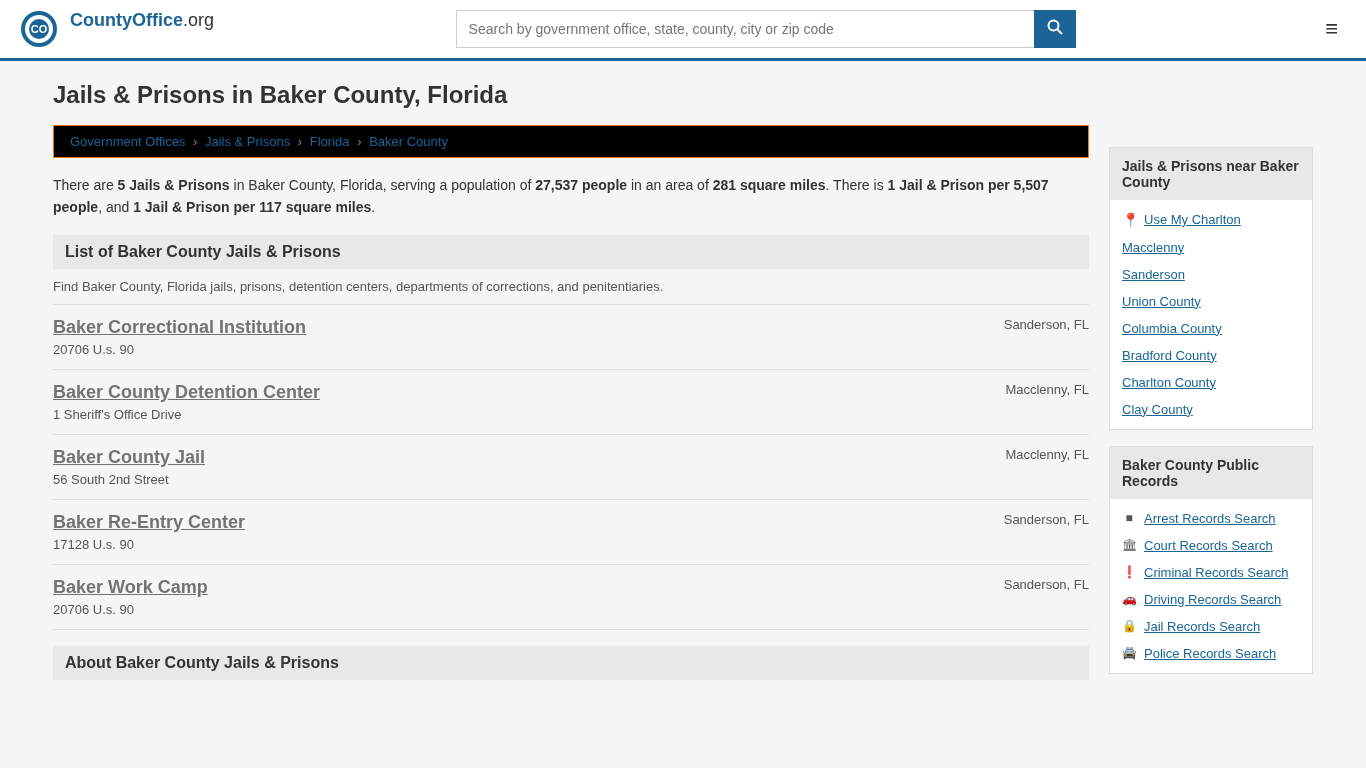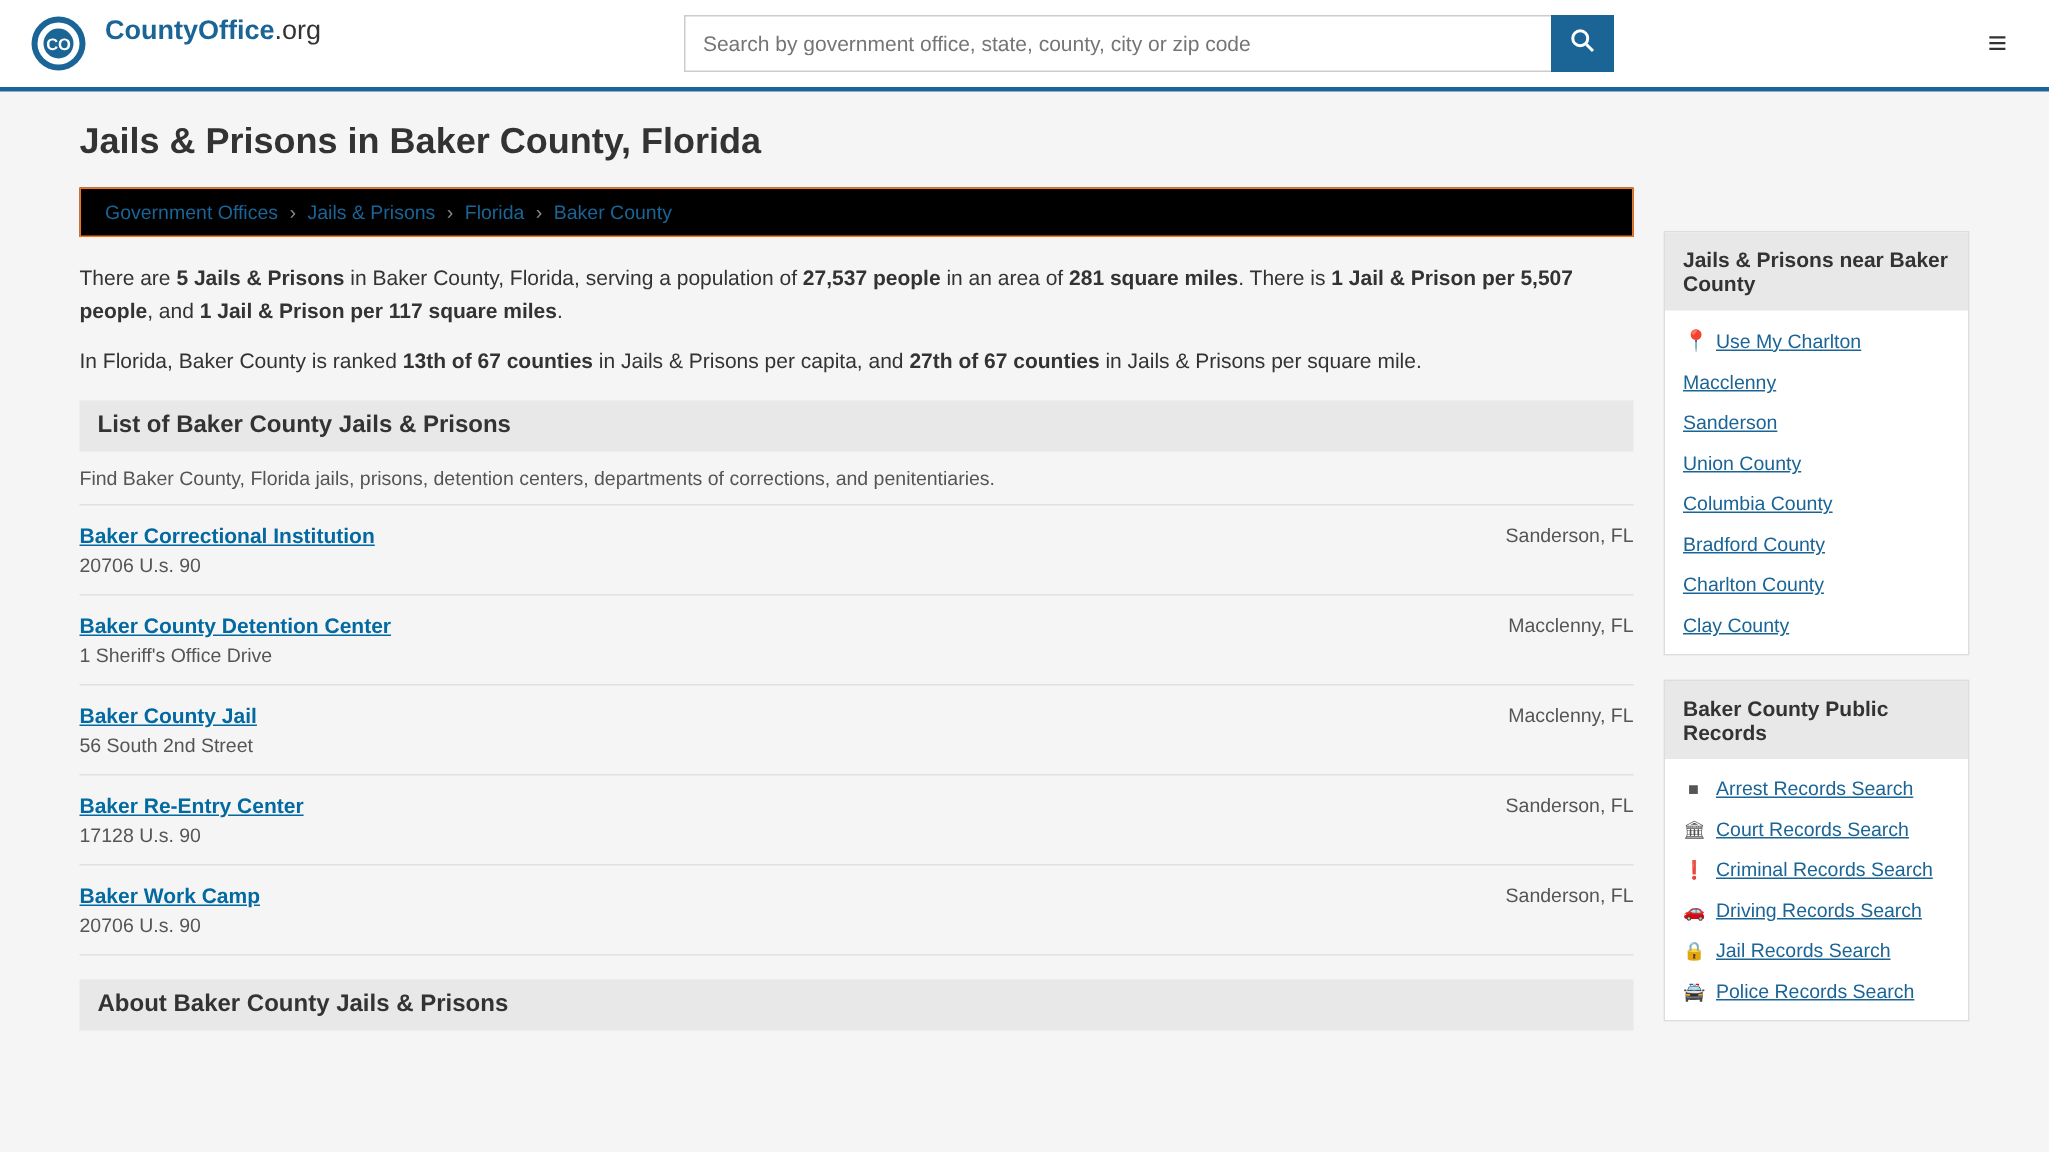--- a/index.html
+++ b/index.html
@@ -119,23 +119,23 @@
     
     .facility-list { border-top: 1px solid #e0e0e0; }
     .facility-item {
       padding: 12px 0;
       border-bottom: 1px solid #e0e0e0;
       display: flex;
       align-items: flex-start;
     }
     .facility-info { flex: 1; }
     .facility-name {
-      font-size: 14px;
+      font-size: 18px;
       font-weight: bold;
-      color: #0369a1;
+      color: #737373;
       text-decoration: underline;
       cursor: pointer;
       display: block;
       margin-bottom: 3px;
     }
     .facility-address {
       font-size: 13px;
       color: #555;
     }
     .facility-location {
@@ -220,23 +220,20 @@
       <a href="#">Jails &amp; Prisons</a>
       <span>›</span>
       <a href="#">Florida</a>
       <span>›</span>
       <a href="#">Baker County</a>
     </div>
 
     <p class="description">
       <span>There are </span><b>5 Jails &amp; Prisons</b><span> in Baker County, Florida, serving a population of </span><b>27,537 people</b><span> in an area of </span><b>281 square miles</b><span>. There is </span><b>1 Jail &amp; Prison per 5,507 people</b><span>, and </span><b>1 Jail &amp; Prison per 117 square miles</b><span>.</span>
     </p>
-    <p class="description">
-      <span>In Florida, Baker County is ranked </span><b>13th of 67 counties</b><span> in Jails &amp; Prisons per capita, and </span><b>27th of 67 counties</b><span> in Jails &amp; Prisons per square mile.</span>
-    </p>
 
     <div class="section-header">List of Baker County Jails &amp; Prisons</div>
     <p class="find-text" style="padding:0;margin-bottom:10px;">Find Baker County, Florida jails, prisons, detention centers, departments of corrections, and penitentiaries.</p>
 
     <div class="facility-list">
 
     <div class="facility-item">
       <div class="facility-info">
         <a class="facility-name">Baker Correctional Institution</a>
         <span class="facility-address">20706 U.s. 90</span>

